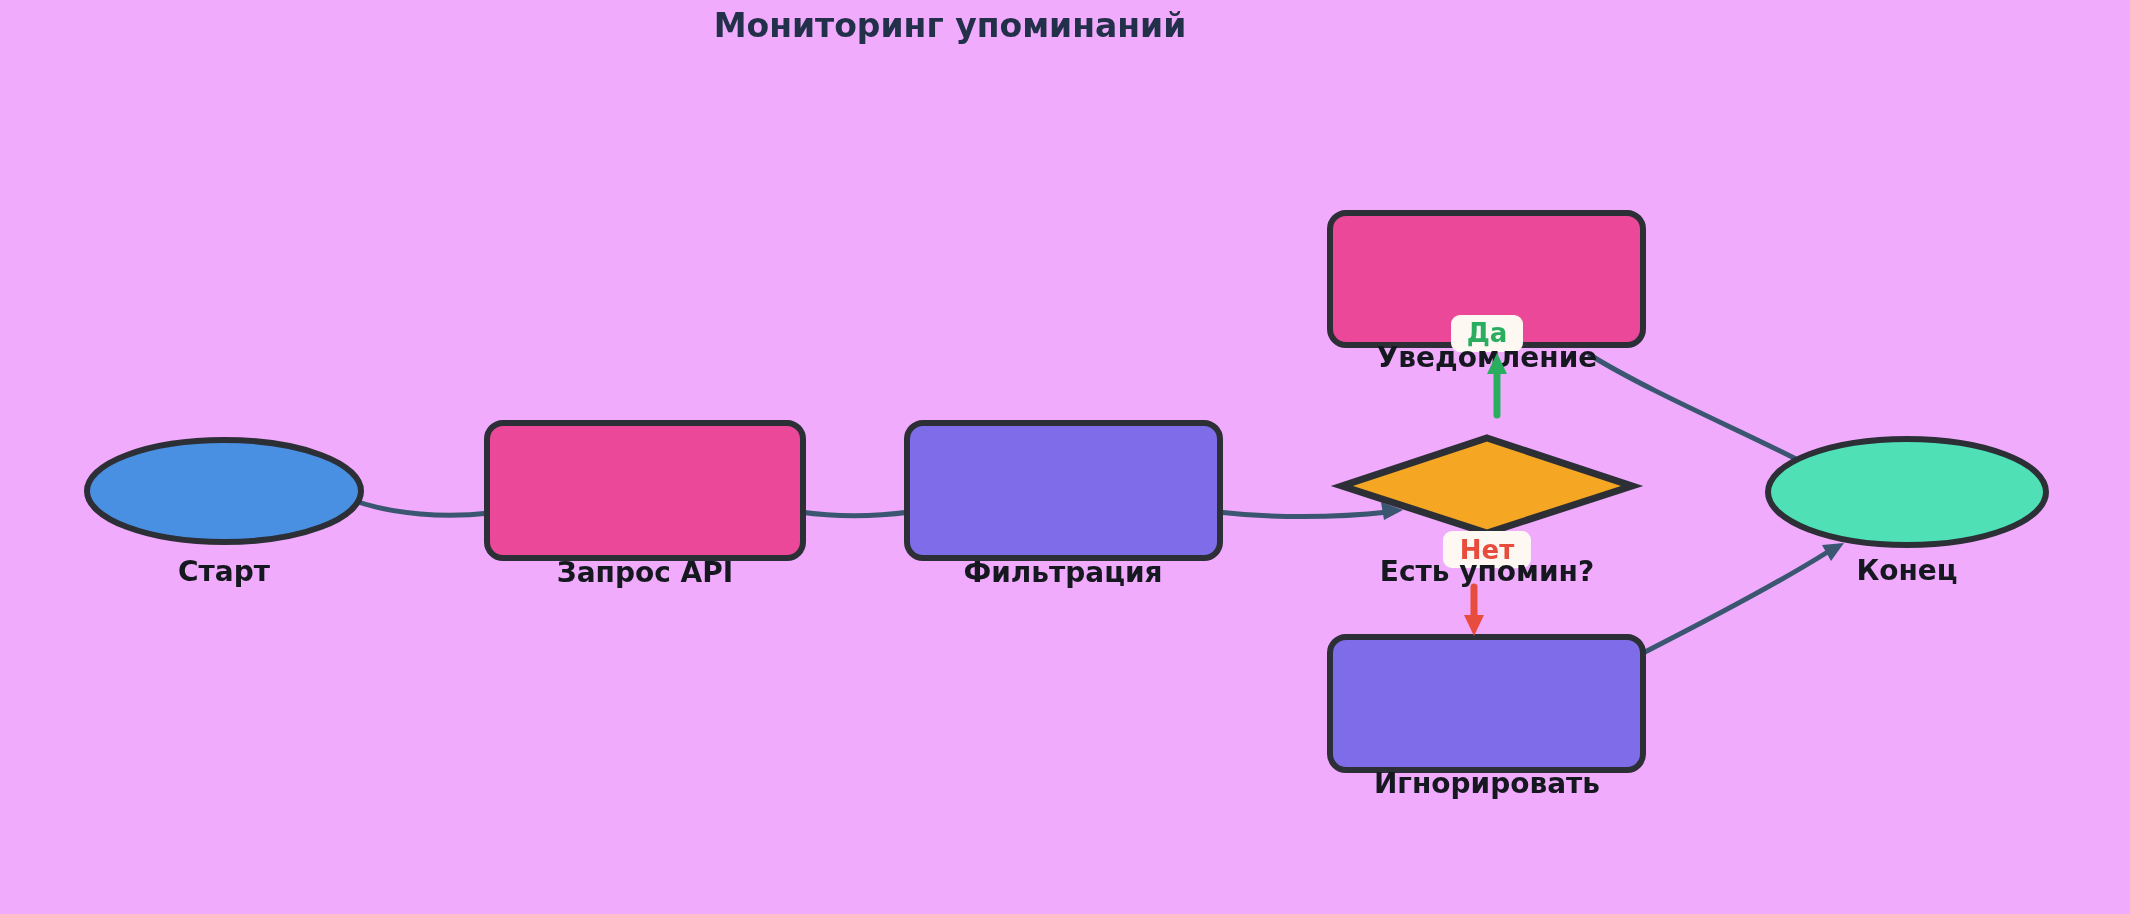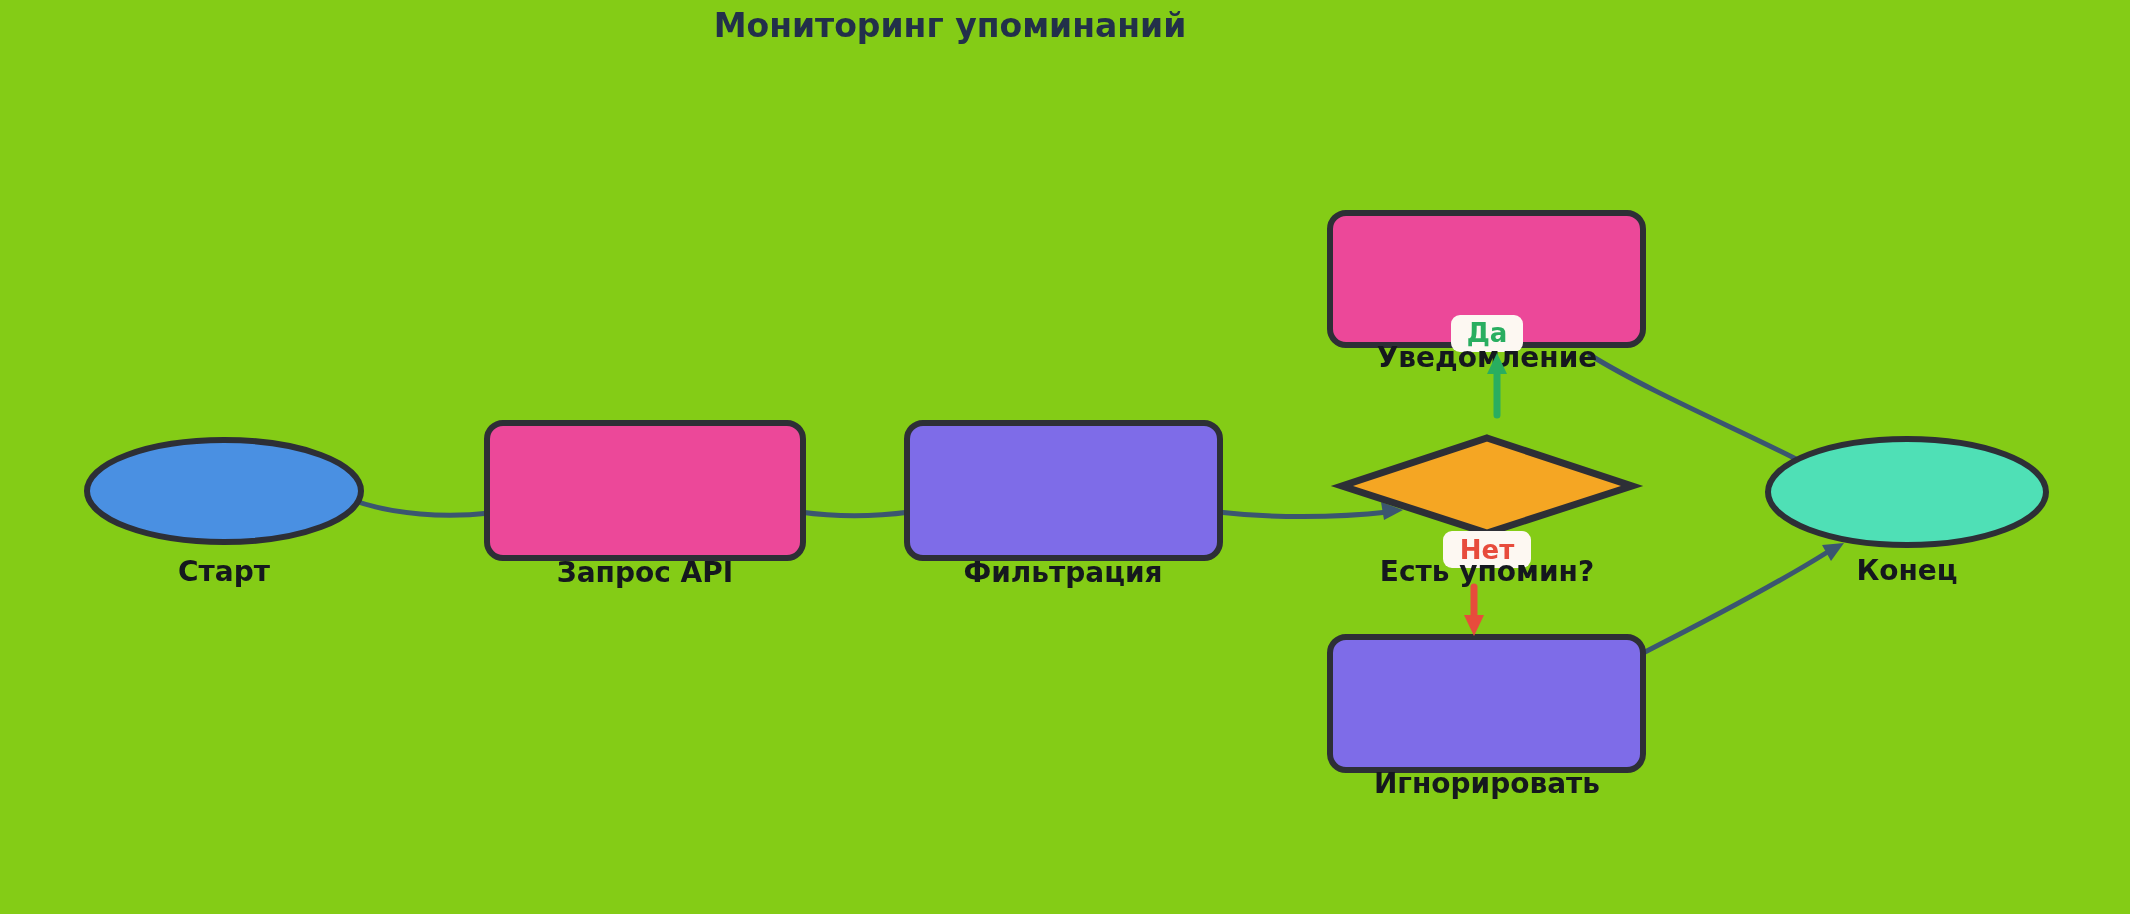--- a/index.html
+++ b/index.html
@@ -1,20 +1,20 @@
 <!DOCTYPE html>
 <html><head>
 <meta charset="utf-8">
 <style>
   html, body { margin: 0; padding: 0; background: #ffffff; }
   .stage {
     position: relative;
     width: 2130px;
     height: 914px;
-    background: #84cc16;
+    background: #f0abfc;
     font-family: "DejaVu Sans", "Liberation Sans", sans-serif;
     overflow: hidden;
   }
   svg { display: block; }
   .edge {
     fill: none;
     stroke: #3b5670;
     stroke-width: 5;
     stroke-linecap: round;
   }

